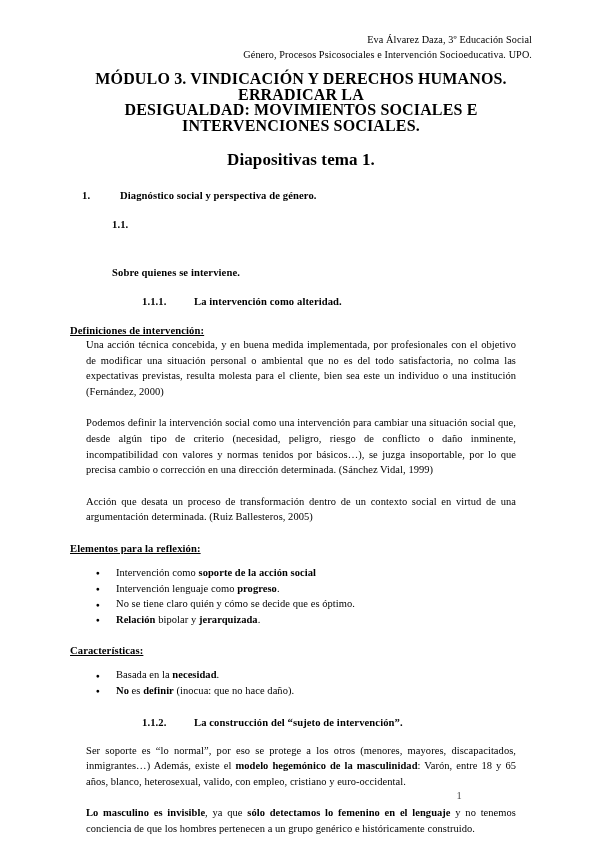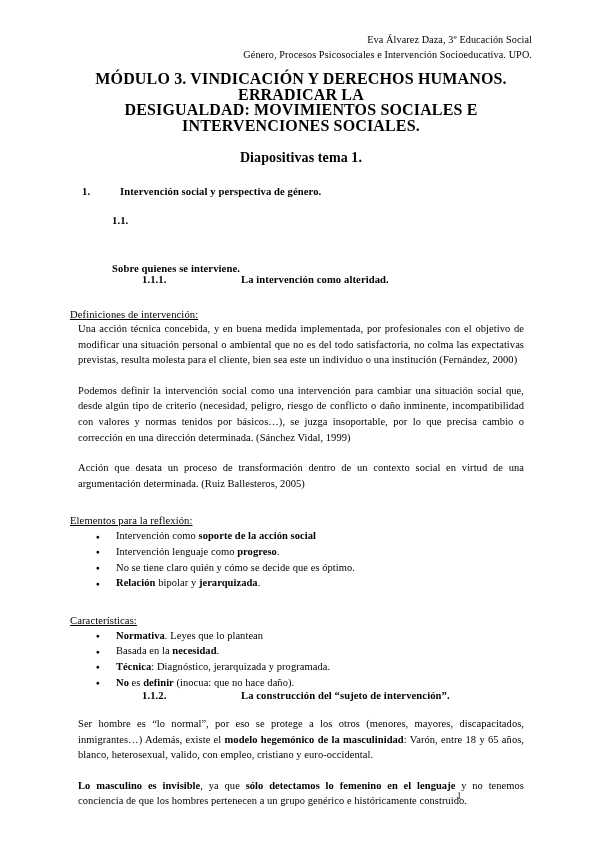--- a/index.html
+++ b/index.html
@@ -46,65 +46,65 @@
     font-weight: bold;
     font-size: 16px;
     line-height: 15.5px;
     margin-top: 9px;
     letter-spacing: 0.15px;
   }
 
   .subtitle {
     text-align: center;
     font-weight: bold;
-    font-size: 14px;
+    font-size: 17px;
     margin-top: 17px;
     letter-spacing: 0.1px;
   }
 
   
   .h1num, .h2num, .h3num {
     font-weight: bold;
     font-size: 10.6px;
     display: flex;
     letter-spacing: 0.1px;
   }
   .h1num { margin-top: 20px; padding-left: 12px; }
   .h2num { margin-top: 18px; padding-left: 42px; flex-direction: column; }
-  .h3num { padding-left: 72px; gap: 47px; }
+  .h3num { margin-top: 18px; padding-left: 72px; }
 
   .h1num .num { width: 38px; flex: 0 0 38px; }
   .h2num .num { width: 48px; flex: 0 0 48px; }
   .h3num .num { width: 52px; flex: 0 0 52px; }
 
   
   .seclabel {
-    font-weight: normal;
+    font-weight: bold;
     font-size: 10.6px;
     text-decoration: underline;
-    margin-top: 24px;
+    margin-top: 18px;
     letter-spacing: 0.1px;
   }
 
   
   p.body {
     text-align: justify;
     font-size: 10.5px;
     line-height: 15.6px;
-    margin: 8px;
+    margin: 16px;
     letter-spacing: 0.05px;
   }
   p.body.spaced { margin-top: 15px; }
   p.body.afterlabel { margin-top: 1px; }
   p.body.italic { }
 
   
   ul.bullets {
     list-style: none;
-    margin: 2px 0 0 0;
+    margin: 11px 0 0 0;
     padding: 0;
   }
   ul.bullets li {
     font-size: 10.5px;
     line-height: 15.6px;
     padding-left: 46px;
     position: relative;
     letter-spacing: 0.05px;
   }
   ul.bullets li::before {
@@ -142,21 +142,21 @@
 
     <div class="doc-title">
       <span>MÓDULO 3. VINDICACIÓN Y DERECHOS HUMANOS. ERRADICAR LA</span><br>
       <span>DESIGUALDAD: MOVIMIENTOS SOCIALES E INTERVENCIONES SOCIALES.</span>
     </div>
 
     <div class="subtitle">Diapositivas tema 1.</div>
 
     <div class="h1num">
       <span class="num">1.</span>
-      <span>Intervención social y perspectiva de género.</span>
+      <span>Diagnóstico social y perspectiva de género.</span>
     </div>
 
     <div class="h2num">
       <span class="num">1.1.</span>
       <span>Sobre quienes se interviene.</span>
     </div>
 
     <div class="h3num">
       <span class="num">1.1.1.</span>
       <span>La intervención como alteridad.</span>
@@ -170,31 +170,29 @@
     <div class="seclabel">Elementos para la reflexión:</div>
     <ul class="bullets">
       <li><span>Intervención como </span><b>soporte de la acción social</b></li>
       <li><span>Intervención lenguaje como </span><b>progreso</b><span>.</span></li>
       <li><span>No se tiene claro quién y cómo se decide que es óptimo.</span></li>
       <li><b>Relación</b><span> bipolar y </span><b>jerarquizada</b><span>.</span></li>
     </ul>
 
     <div class="seclabel">Características:</div>
     <ul class="bullets">
-      <li><b>Normativa</b><span>. Leyes que lo plantean</span></li>
       <li><span>Basada en la </span><b>necesidad</b><span>.</span></li>
-      <li><b>Técnica</b><span>: Diagnóstico, jerarquizada y programada.</span></li>
       <li><b>No</b><span> es </span><b>definir</b><span> (inocua: que no hace daño).</span></li>
     </ul>
 
     <div class="h3num">
       <span class="num">1.1.2.</span>
       <span>La construcción del “sujeto de intervención”.</span>
     </div>
 
-    <p class="body spaced"><span>Ser hombre es “lo normal”, por eso se protege a los otros (menores, mayores, discapacitados, inmigrantes…) Además, existe el </span><b>modelo hegemónico de la masculinidad</b><span>: Varón, entre 18 y 65 años, blanco, heterosexual, valido, con empleo, cristiano y euro-occidental.</span></p>
+    <p class="body spaced"><span>Ser soporte es “lo normal”, por eso se protege a los otros (menores, mayores, discapacitados, inmigrantes…) Además, existe el </span><b>modelo hegemónico de la masculinidad</b><span>: Varón, entre 18 y 65 años, blanco, heterosexual, valido, con empleo, cristiano y euro-occidental.</span></p>
 
     <p class="body spaced"><b>Lo masculino es invisible</b><span>, ya que </span><b>sólo detectamos lo femenino en el lenguaje</b><span> y no tenemos conciencia de que los hombres pertenecen a un grupo genérico e históricamente construido.</span></p>
 
   </div>
 
   <div class="pagenum">1</div>
 </div>
 
 </body></html>

